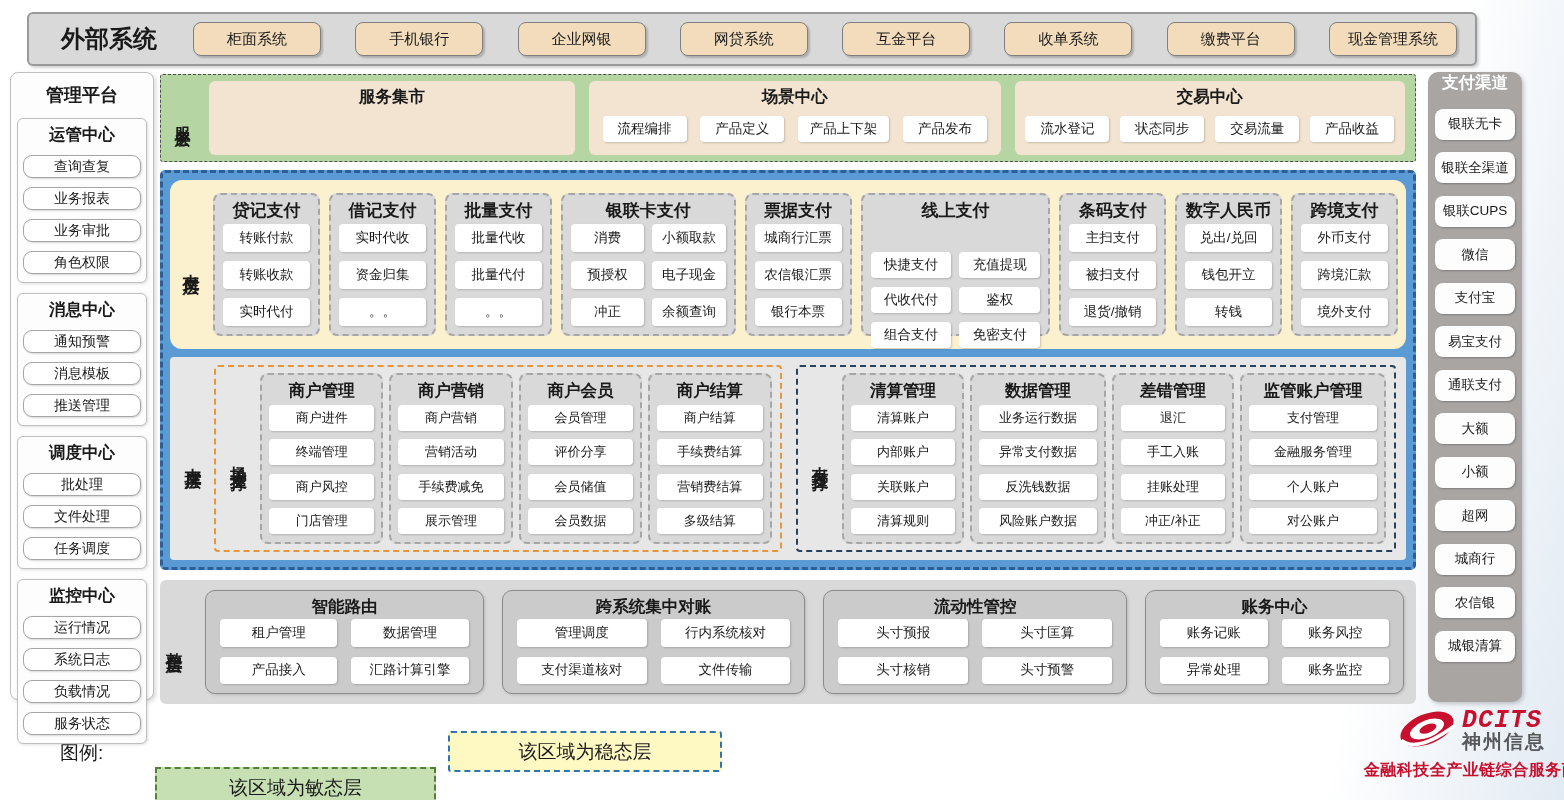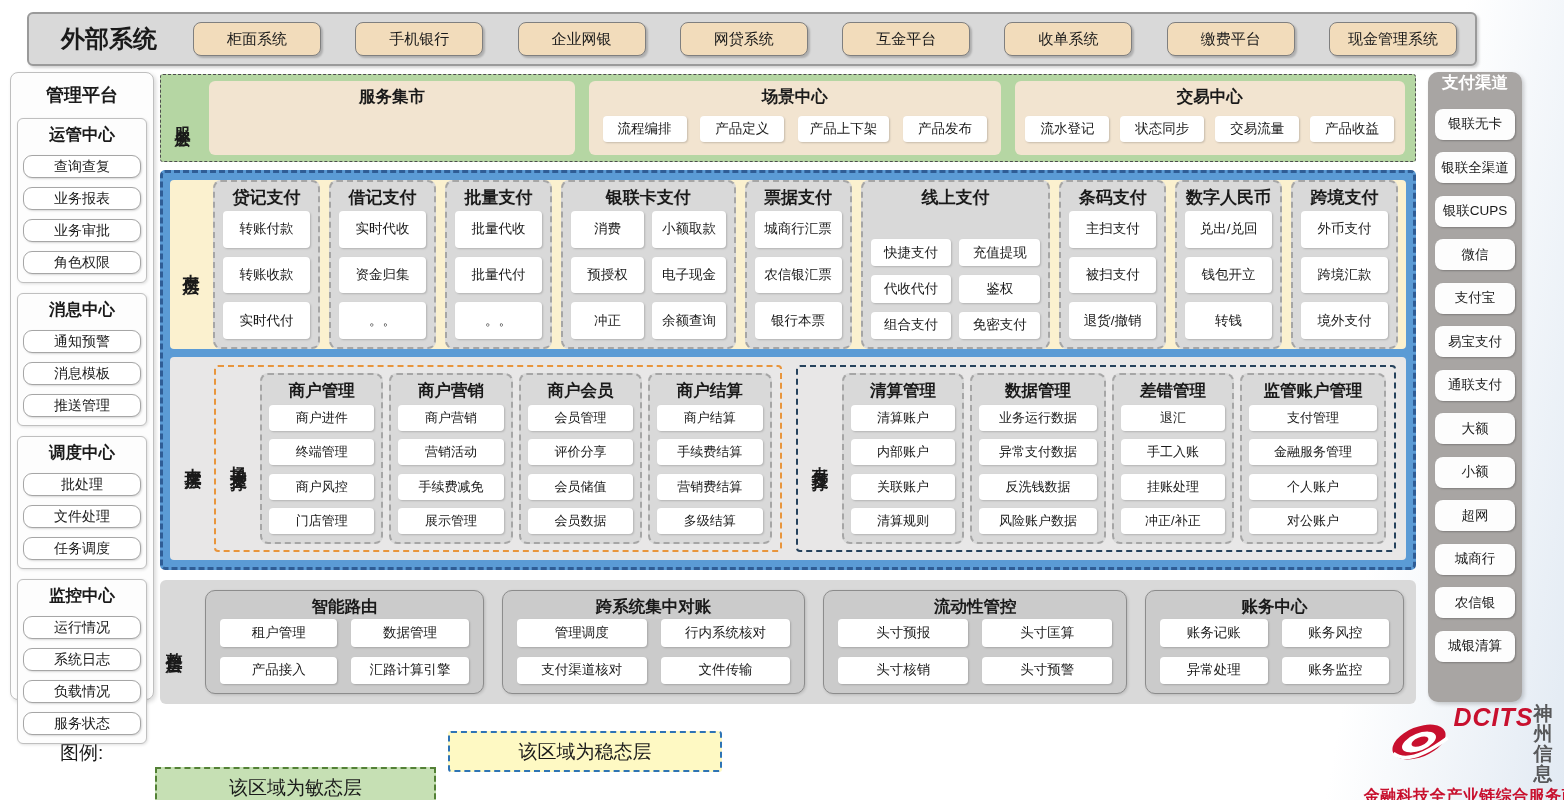--- a/index.html
+++ b/index.html
@@ -82,22 +82,22 @@
   }
 
   
   .stable{
     flex:1; margin-top:8px; background:#5b9bd5; border:3.5px dashed #2f5d96;
     border-radius:5px; padding:7px; display:flex; flex-direction:column; gap:8px;
   }
 
   
   .pay-band{
-    height:169px; background:#fbf1cf; border-radius:4px;
-    display:flex; align-items:stretch; padding:0 8px; gap:9px;
+    height:169px; background:#fbf1cf; border-radius:12px;
+    display:flex; align-items:stretch; padding:13px 8px; gap:9px;
   }
   .pay-band .vlabel{ width:26px; }
   .pcol{
     flex:1; background:#d9d9d9; border:2px dashed #a6a6a6; border-radius:8px;
     display:flex; flex-direction:column; padding:2px 8px 8px;
   }
   .pcol.wide{ flex:1.78; }
   .pcol.wider{ flex:1.95;gap:28px; }
   .pcol-title{ text-align:center; font-size:17px; font-weight:bold; line-height:27px; white-space:nowrap; }
   .pcol-items{ flex:1; display:grid; grid-template-columns:1fr; gap:9px; }
@@ -165,21 +165,21 @@
   .legend-blue{
     left:448px; top:731px; width:274px; height:41px;
     background:#fef9c3; border:2.5px dashed #2e74b5; border-radius:3px;
     display:flex; align-items:center; justify-content:center; font-size:19px;
   }
   .logo{
     left:1388px; top:704px; width:166px;
     display:flex; flex-direction:column; align-items:center; gap:2px;
   }
   .logo-row{ display:flex; align-items:center; gap:4px; }
-  .logo-texts{ display:flex; line-height:1.05; }
+  .logo-texts{ display:flex; flex-direction:column; line-height:1.05;font-family:Liberation Mono, monospace; }
   .logo-brand{ color:#c8102e; font-weight:bold; font-style:italic; font-size:25px; letter-spacing:1px; }
   .logo-name{ color:#57585a; font-weight:bold; font-size:19px; letter-spacing:2px; }
   .logo-slogan{ color:#c8102e; font-weight:bold; font-size:16px; white-space:nowrap; letter-spacing:.5px; }
 </style>
 </head>
 <body>
 
 <div class="abs topbar">
   <div class="topbar-label">外部系统</div>
   <div class="topbar-list">

